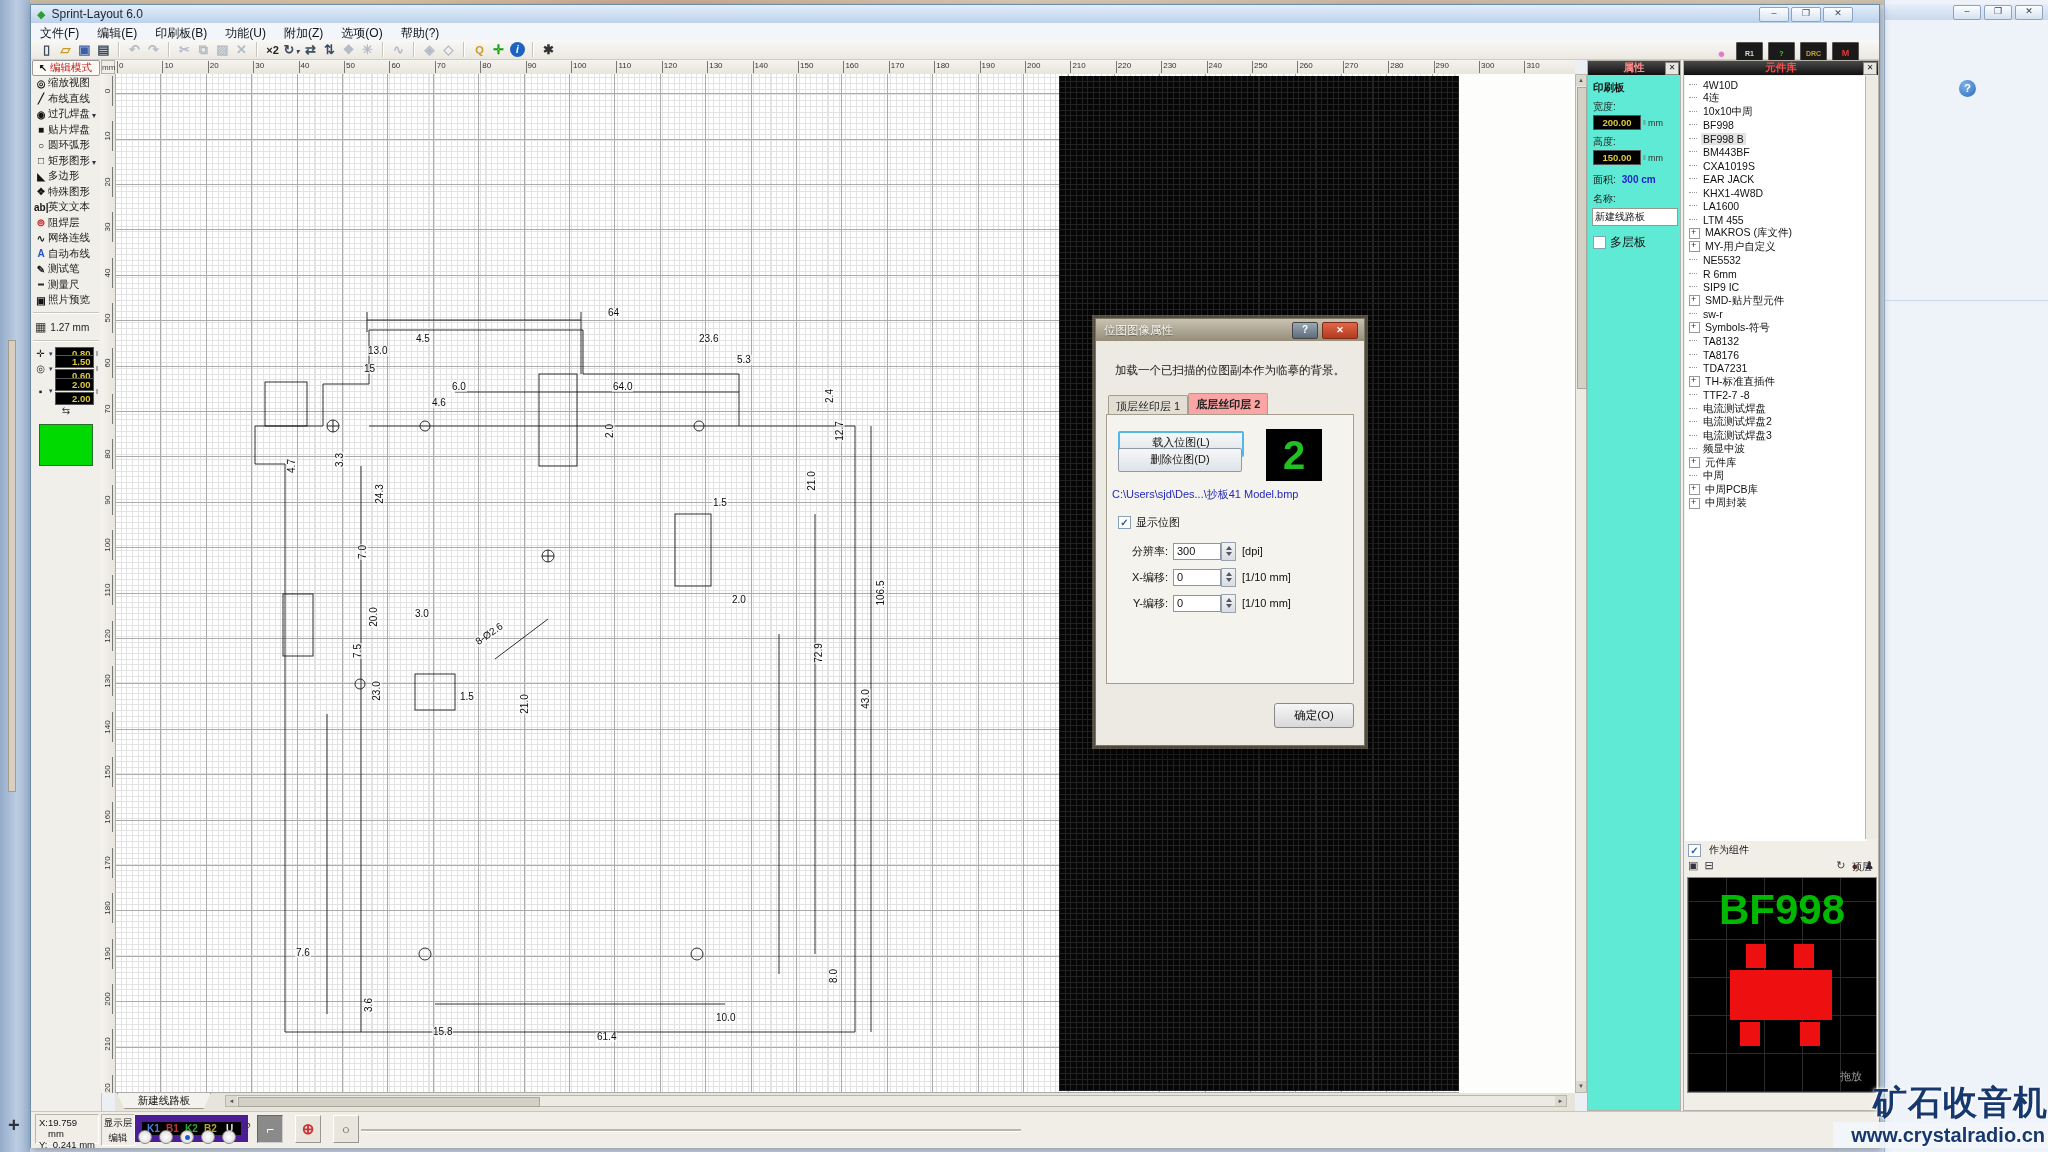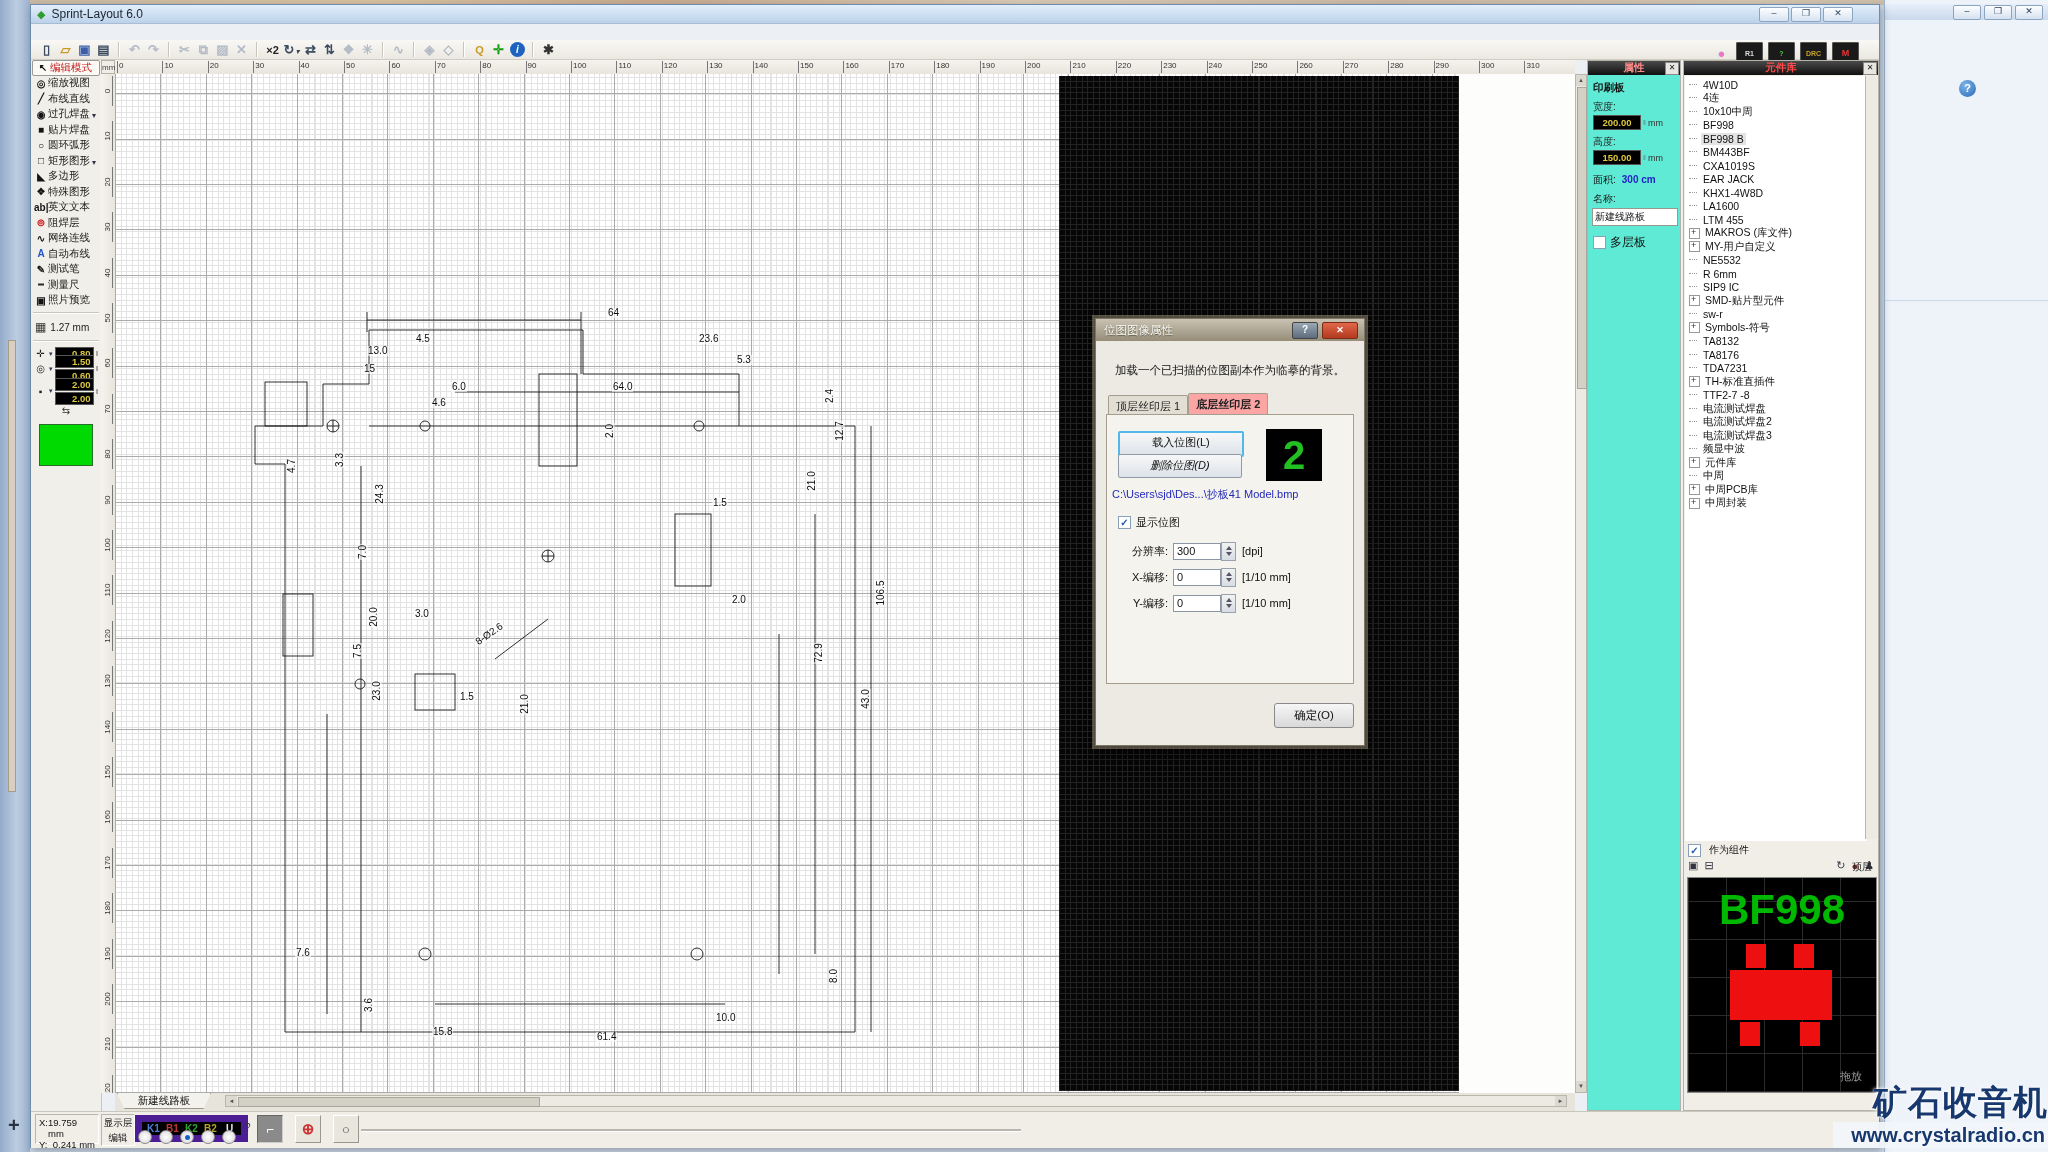--- a/index.html
+++ b/index.html
@@ -188,21 +188,21 @@
              border:1px solid #7d2914;border-radius:2px;color:#fff;font-size:9px;font-weight:bold;text-align:center;line-height:14px;}
   .dlg-instr{position:absolute;left:0;top:44px;width:100%;text-align:center;font-size:11.5px;color:#151515;}
   .dlg-tabs{position:absolute;left:12px;top:74px;display:flex;align-items:flex-end;}
   .dtab{font-size:11px;padding:3px 7px;background:#e2ded3;border:1px solid #a59d8e;border-bottom:none;
         border-radius:2px 2px 0 0;color:#222;}
   .dtab.active{background:#fca5a5;padding-bottom:5px;font-weight:bold;}
   .dlg-group{position:absolute;left:10px;top:95px;width:246px;height:268px;background:#f4f3ee;border:1px solid #a59d8e;}
   .dbtn{position:absolute;left:22px;width:122px;height:22px;background:linear-gradient(#f7f7f7,#dde3ea);
         border:1px solid #8f9aa6;border-radius:2px;font-size:11px;text-align:center;line-height:21px;color:#111;}
   .dbtn.load{top:112px;border:2px solid #53b7e8;line-height:19px;}
-  .dbtn.del{top:135px;font-style:italic;}
+  .dbtn.del{top:129px;}
   .dlg-thumb{position:absolute;left:170px;top:110px;width:56px;height:52px;background:#000;
              display:flex;align-items:center;justify-content:center;}
   .dlg-thumb b{color:#22c022;font-size:40px;line-height:40px;font-weight:bold;}
   .dlg-path{position:absolute;left:16px;top:168px;width:240px;font-size:11px;color:#2329b8;}
   .dlg-cb{position:absolute;left:22px;top:196px;display:flex;gap:5px;align-items:center;font-size:11px;}
   .frow{position:absolute;left:0;width:100%;height:20px;display:flex;align-items:center;}
   .frow .flabel{width:72px;text-align:right;font-size:11px;margin-right:5px;}
   .frow .finput{width:40px;height:15px;background:#fff;border:1px solid #8a96a4;font-size:11px;padding:0 3px;line-height:15px;}
   .frow .spin{width:13px;height:17px;background:linear-gradient(#f2f2f2,#d8dde4);border:1px solid #98a2ae;
               display:flex;flex-direction:column;align-items:center;justify-content:center;gap:2px;}
@@ -236,20 +236,23 @@
   <div class="abs titlebar">
     <span class="app-icon">◆</span>
     <span class="title-text">Sprint-Layout 6.0</span>
     <span class="win-controls">
       <span class="win-btn">–</span>
       <span class="win-btn">❐</span>
       <span class="win-btn">✕</span>
     </span>
   </div>
 
+  <div class="abs menubar">
+    
+  <span class="menu-item">文件(F)</span><span class="menu-item">编辑(E)</span><span class="menu-item">印刷板(B)</span><span class="menu-item">功能(U)</span><span class="menu-item">附加(Z)</span><span class="menu-item">选项(O)</span><span class="menu-item">帮助(?)</span></div>
 
   <div class="abs toolbar">
 
   <span class="tbtn">
         <b class="ddm-none">▯</b>
       </span>
       <span class="tbtn c-gold">
         <b class="ddm-none">▱</b>
       </span>
       <span class="tbtn c-blue">

